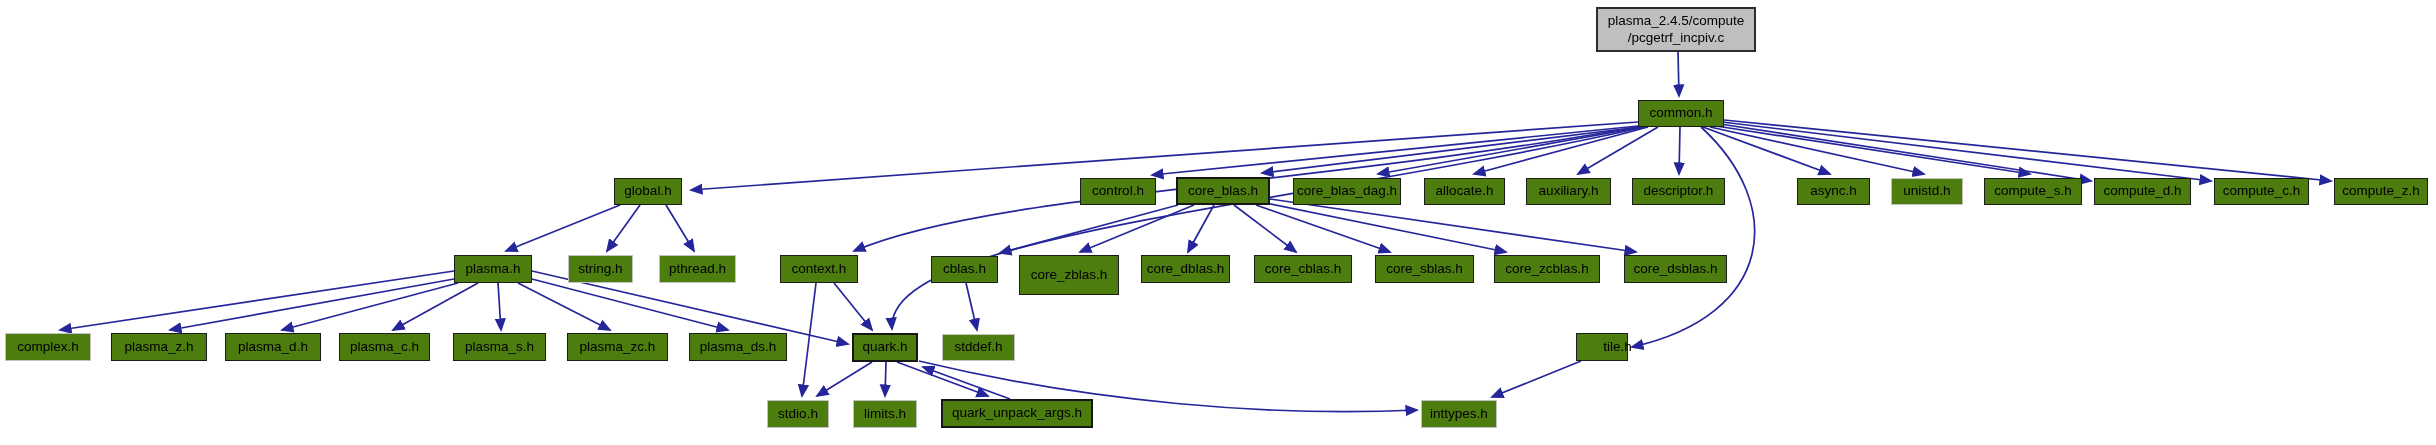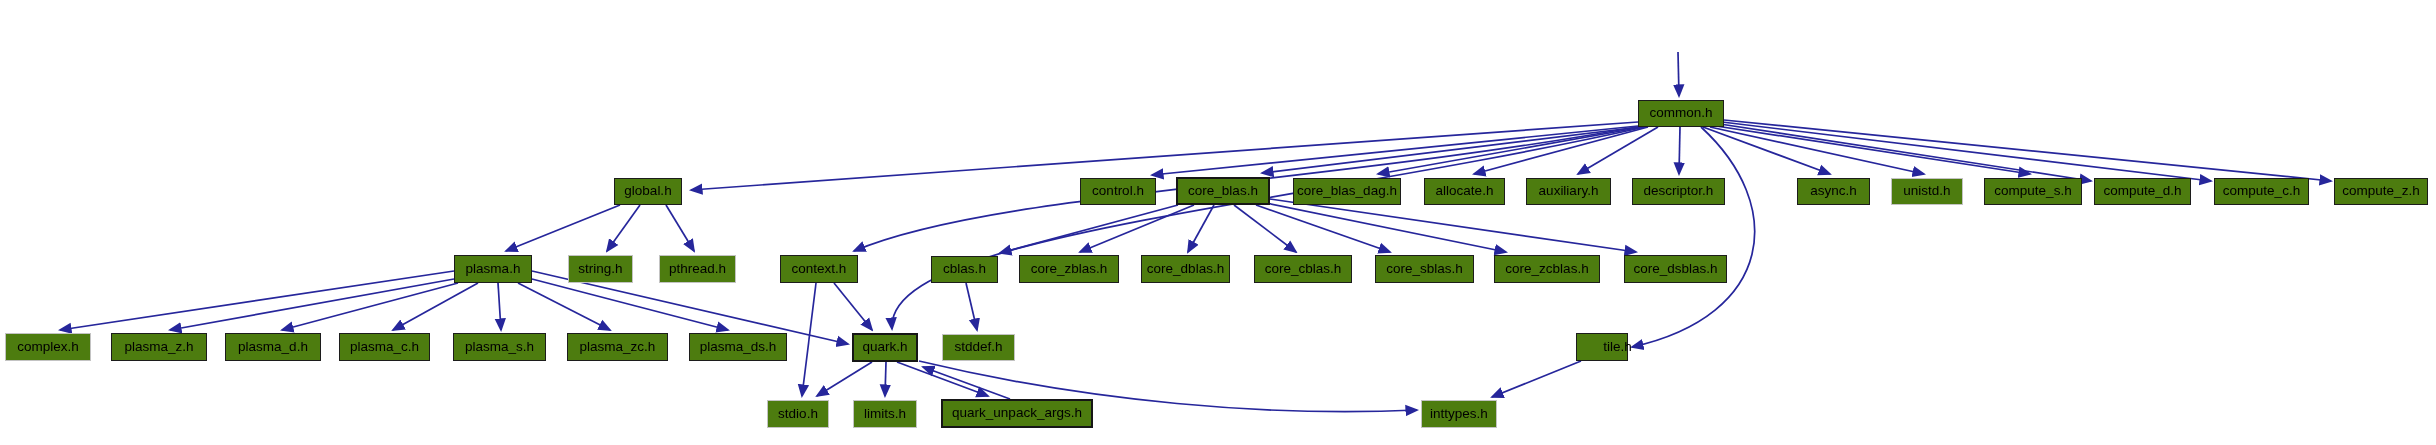--- a/index.html
+++ b/index.html
@@ -76,40 +76,42 @@
       <path d="M 1266 203 L 1506 252" fill="none" stroke="#26269b" stroke-width="1.7" marker-end="url(#arrow)"></path>
       <path d="M 1270 199 L 1636 252" fill="none" stroke="#26269b" stroke-width="1.7" marker-end="url(#arrow)"></path>
       <path d="M 966 283 L 977 330" fill="none" stroke="#26269b" stroke-width="1.7" marker-end="url(#arrow)"></path>
       <path d="M 872 362 L 817 396" fill="none" stroke="#26269b" stroke-width="1.7" marker-end="url(#arrow)"></path>
       <path d="M 886 362 L 885 396" fill="none" stroke="#26269b" stroke-width="1.7" marker-end="url(#arrow)"></path>
       <path d="M 897 362 L 988 396" fill="none" stroke="#26269b" stroke-width="1.7" marker-end="url(#arrow)"></path>
       <path d="M 1010 399 L 923 367" fill="none" stroke="#26269b" stroke-width="1.7" marker-end="url(#arrow)"></path>
       <path d="M 919 361 C 1090 402, 1270 417, 1417 410" fill="none" stroke="#26269b" stroke-width="1.7" marker-end="url(#arrow)"></path>
       <path d="M 1581 361 L 1492 397" fill="none" stroke="#26269b" stroke-width="1.7" marker-end="url(#arrow)"></path>
     </svg>
+    <div class="node main" style="left: 1596px; top: 7px; width: 160px; height: 45px;"><span>plasma_2.4.5/compute
+/pcgetrf_incpiv.c</span></div>
     <div class="node" style="left: 1638px; top: 100px; width: 86px; height: 27px;"><span>common.h</span></div>
     <div class="node" style="left: 614px; top: 178px; width: 68px; height: 27px;"><span>global.h</span></div>
     <div class="node" style="left: 1080px; top: 178px; width: 76px; height: 27px;"><span>control.h</span></div>
     <div class="node bold" style="left: 1176px; top: 177px; width: 94px; height: 28px;"><span>core_blas.h</span></div>
     <div class="node" style="left: 1293px; top: 178px; width: 108px; height: 27px;"><span>core_blas_dag.h</span></div>
     <div class="node" style="left: 1424px; top: 178px; width: 81px; height: 27px;"><span>allocate.h</span></div>
     <div class="node" style="left: 1526px; top: 178px; width: 85px; height: 27px;"><span>auxiliary.h</span></div>
     <div class="node" style="left: 1632px; top: 178px; width: 93px; height: 27px;"><span>descriptor.h</span></div>
     <div class="node" style="left: 1797px; top: 178px; width: 73px; height: 27px;"><span>async.h</span></div>
     <div class="node external" style="left: 1891px; top: 178px; width: 72px; height: 27px;"><span>unistd.h</span></div>
     <div class="node" style="left: 1984px; top: 178px; width: 98px; height: 27px;"><span>compute_s.h</span></div>
     <div class="node" style="left: 2094px; top: 178px; width: 97px; height: 27px;"><span>compute_d.h</span></div>
     <div class="node" style="left: 2214px; top: 178px; width: 95px; height: 27px;"><span>compute_c.h</span></div>
     <div class="node" style="left: 2334px; top: 178px; width: 94px; height: 27px;"><span>compute_z.h</span></div>
     <div class="node" style="left: 454px; top: 255px; width: 78px; height: 28px;"><span>plasma.h</span></div>
     <div class="node external" style="left: 568px; top: 255px; width: 65px; height: 28px; text-align: center;"><span>string.h</span></div>
     <div class="node external" style="left: 659px; top: 255px; width: 77px; height: 28px;"><span>pthread.h</span></div>
     <div class="node" style="left: 780px; top: 255px; width: 78px; height: 28px;"><span>context.h</span></div>
     <div class="node" style="left: 931px; top: 256px; width: 67px; height: 27px;"><span>cblas.h</span></div>
-    <div class="node" style="left: 1019px; top: 255px; width: 100px; height: 28px;"><span>core_zblas.h</span></div>
+    <div class="node" style="left: 1019px; top: 255px; width: 100px; height: 40px;"><span>core_zblas.h</span></div>
     <div class="node" style="left: 1141px; top: 255px; width: 89px; height: 28px;"><span>core_dblas.h</span></div>
     <div class="node" style="left: 1254px; top: 255px; width: 98px; height: 28px;"><span>core_cblas.h</span></div>
     <div class="node" style="left: 1375px; top: 255px; width: 99px; height: 28px;"><span>core_sblas.h</span></div>
     <div class="node" style="left: 1494px; top: 255px; width: 106px; height: 28px;"><span>core_zcblas.h</span></div>
     <div class="node" style="left: 1624px; top: 255px; width: 103px; height: 28px;"><span>core_dsblas.h</span></div>
     <div class="node external" style="left: 5px; top: 333px; width: 86px; height: 28px;"><span>complex.h</span></div>
     <div class="node" style="left: 111px; top: 333px; width: 96px; height: 28px;"><span>plasma_z.h</span></div>
     <div class="node" style="left: 225px; top: 333px; width: 96px; height: 28px;"><span>plasma_d.h</span></div>
     <div class="node" style="left: 339px; top: 333px; width: 91px; height: 28px;"><span>plasma_c.h</span></div>
     <div class="node" style="left: 453px; top: 333px; width: 93px; height: 28px;"><span>plasma_s.h</span></div>

